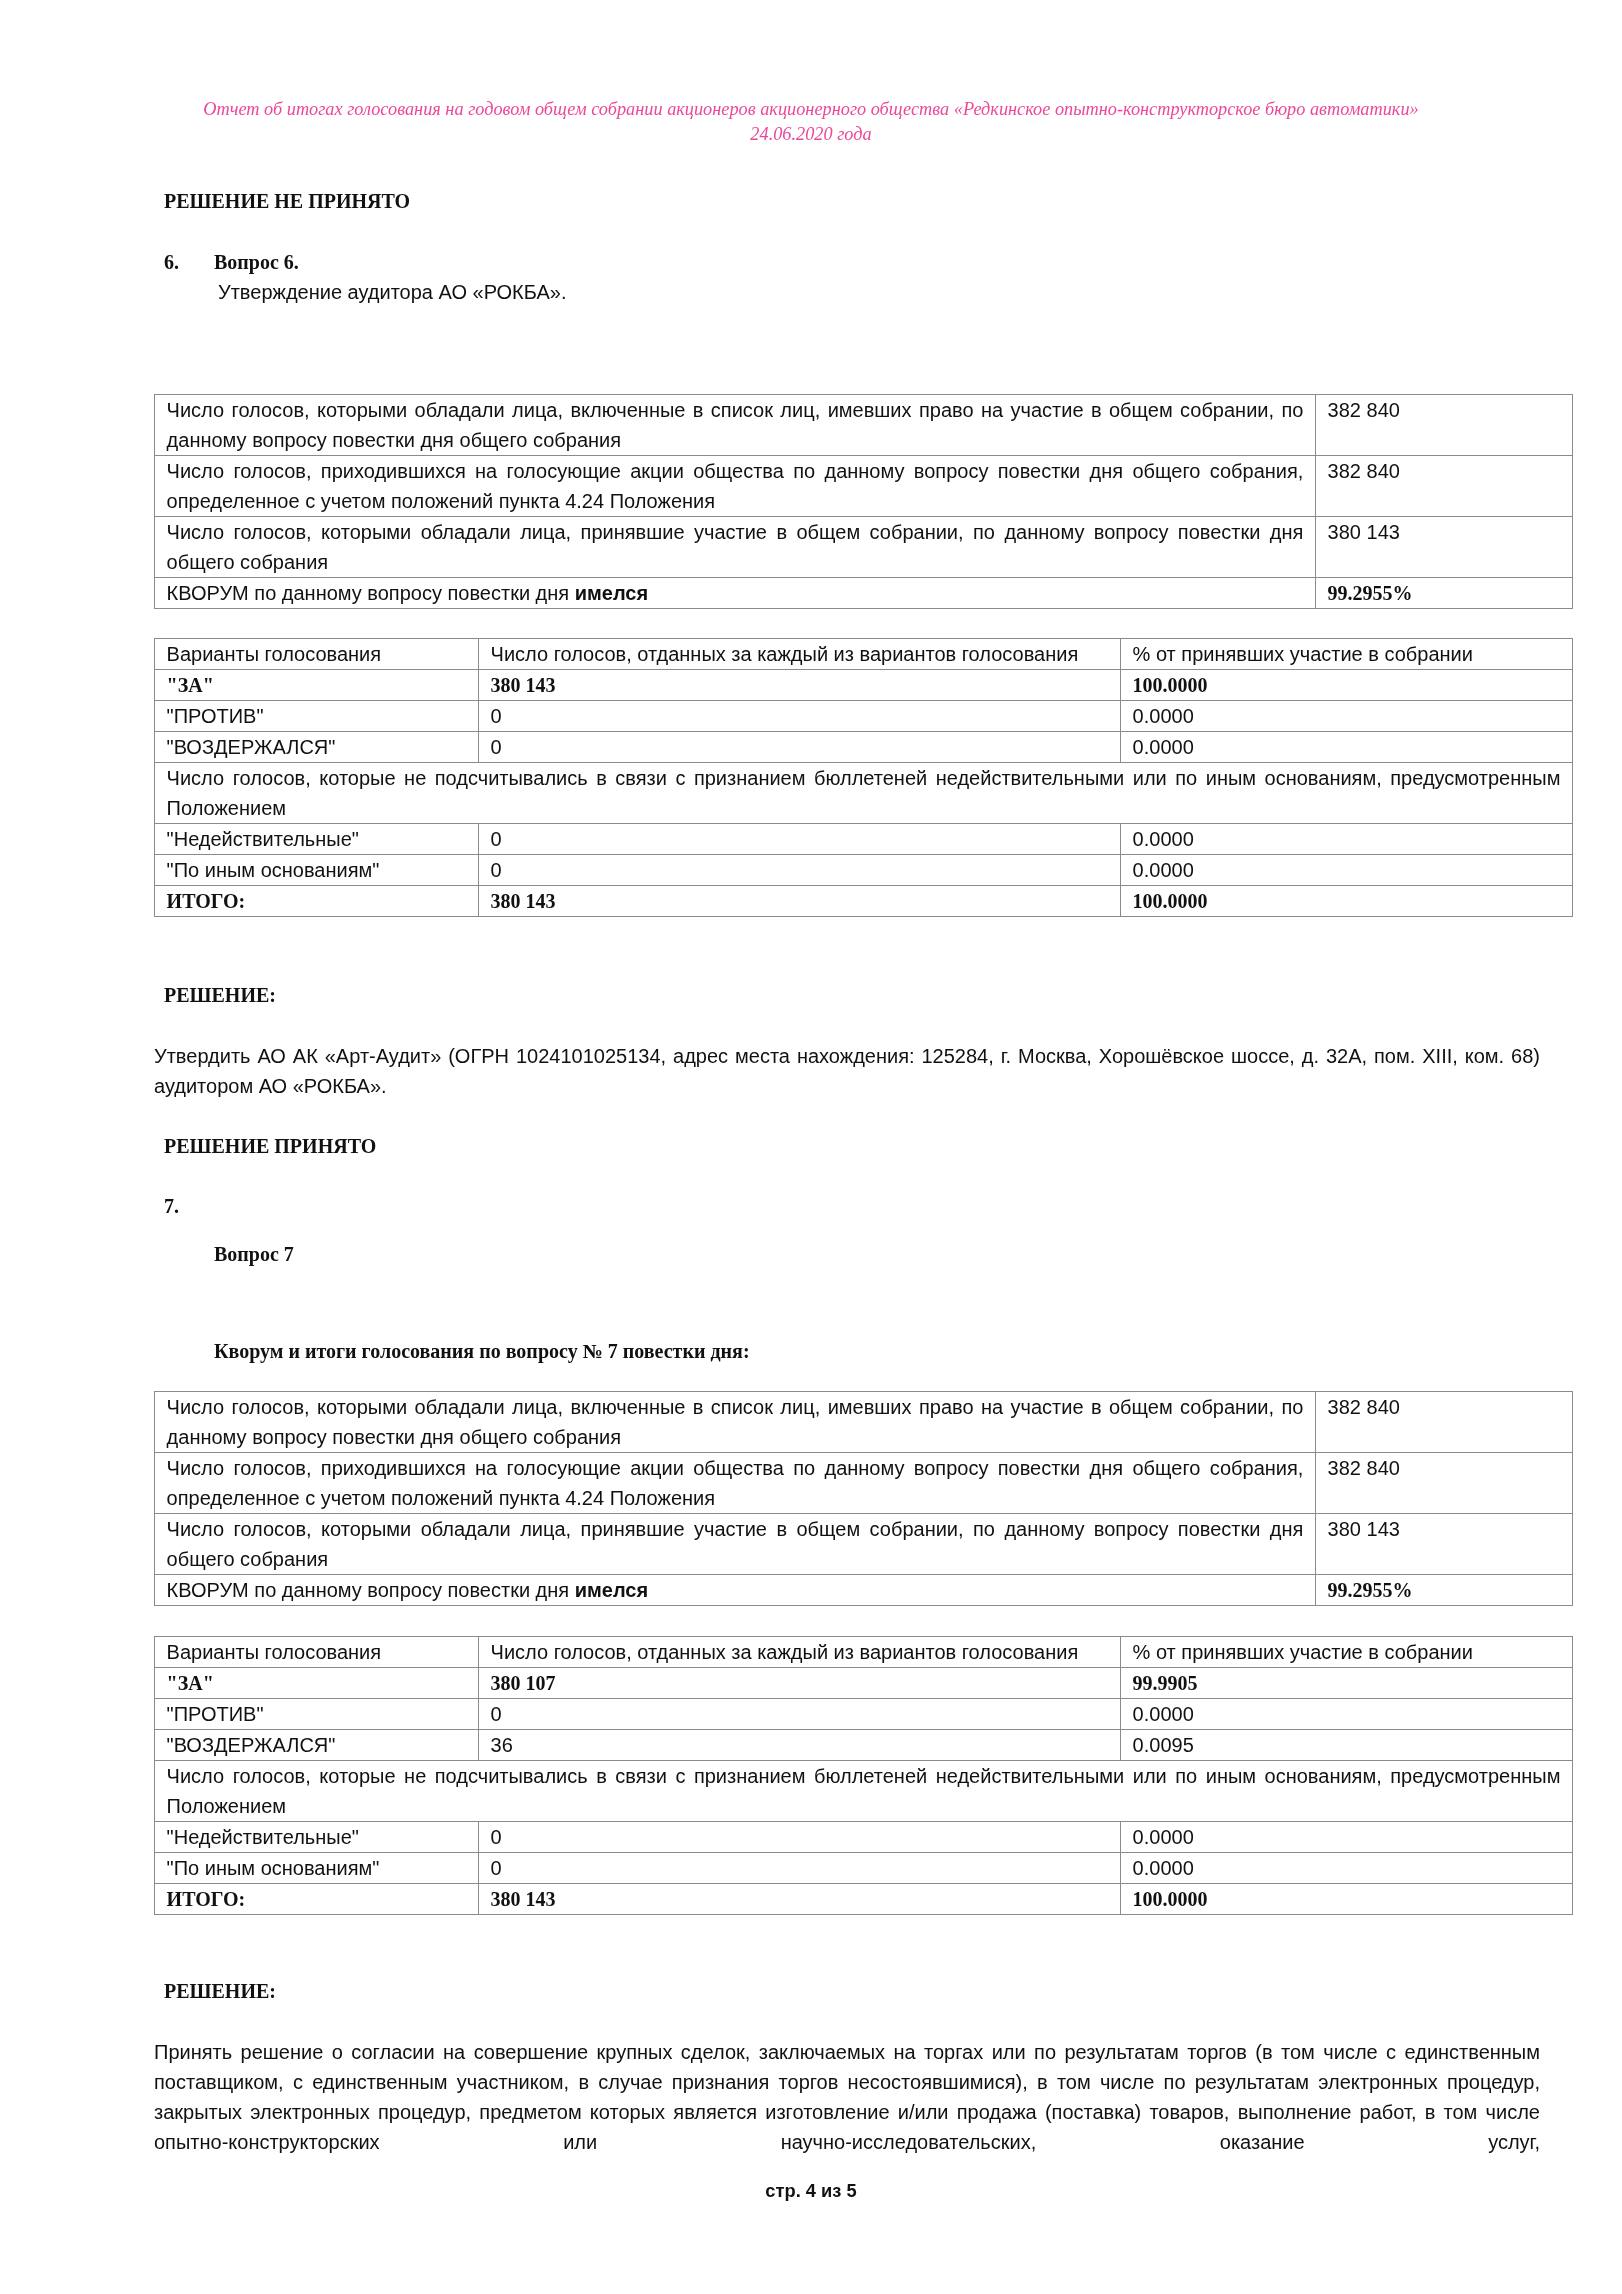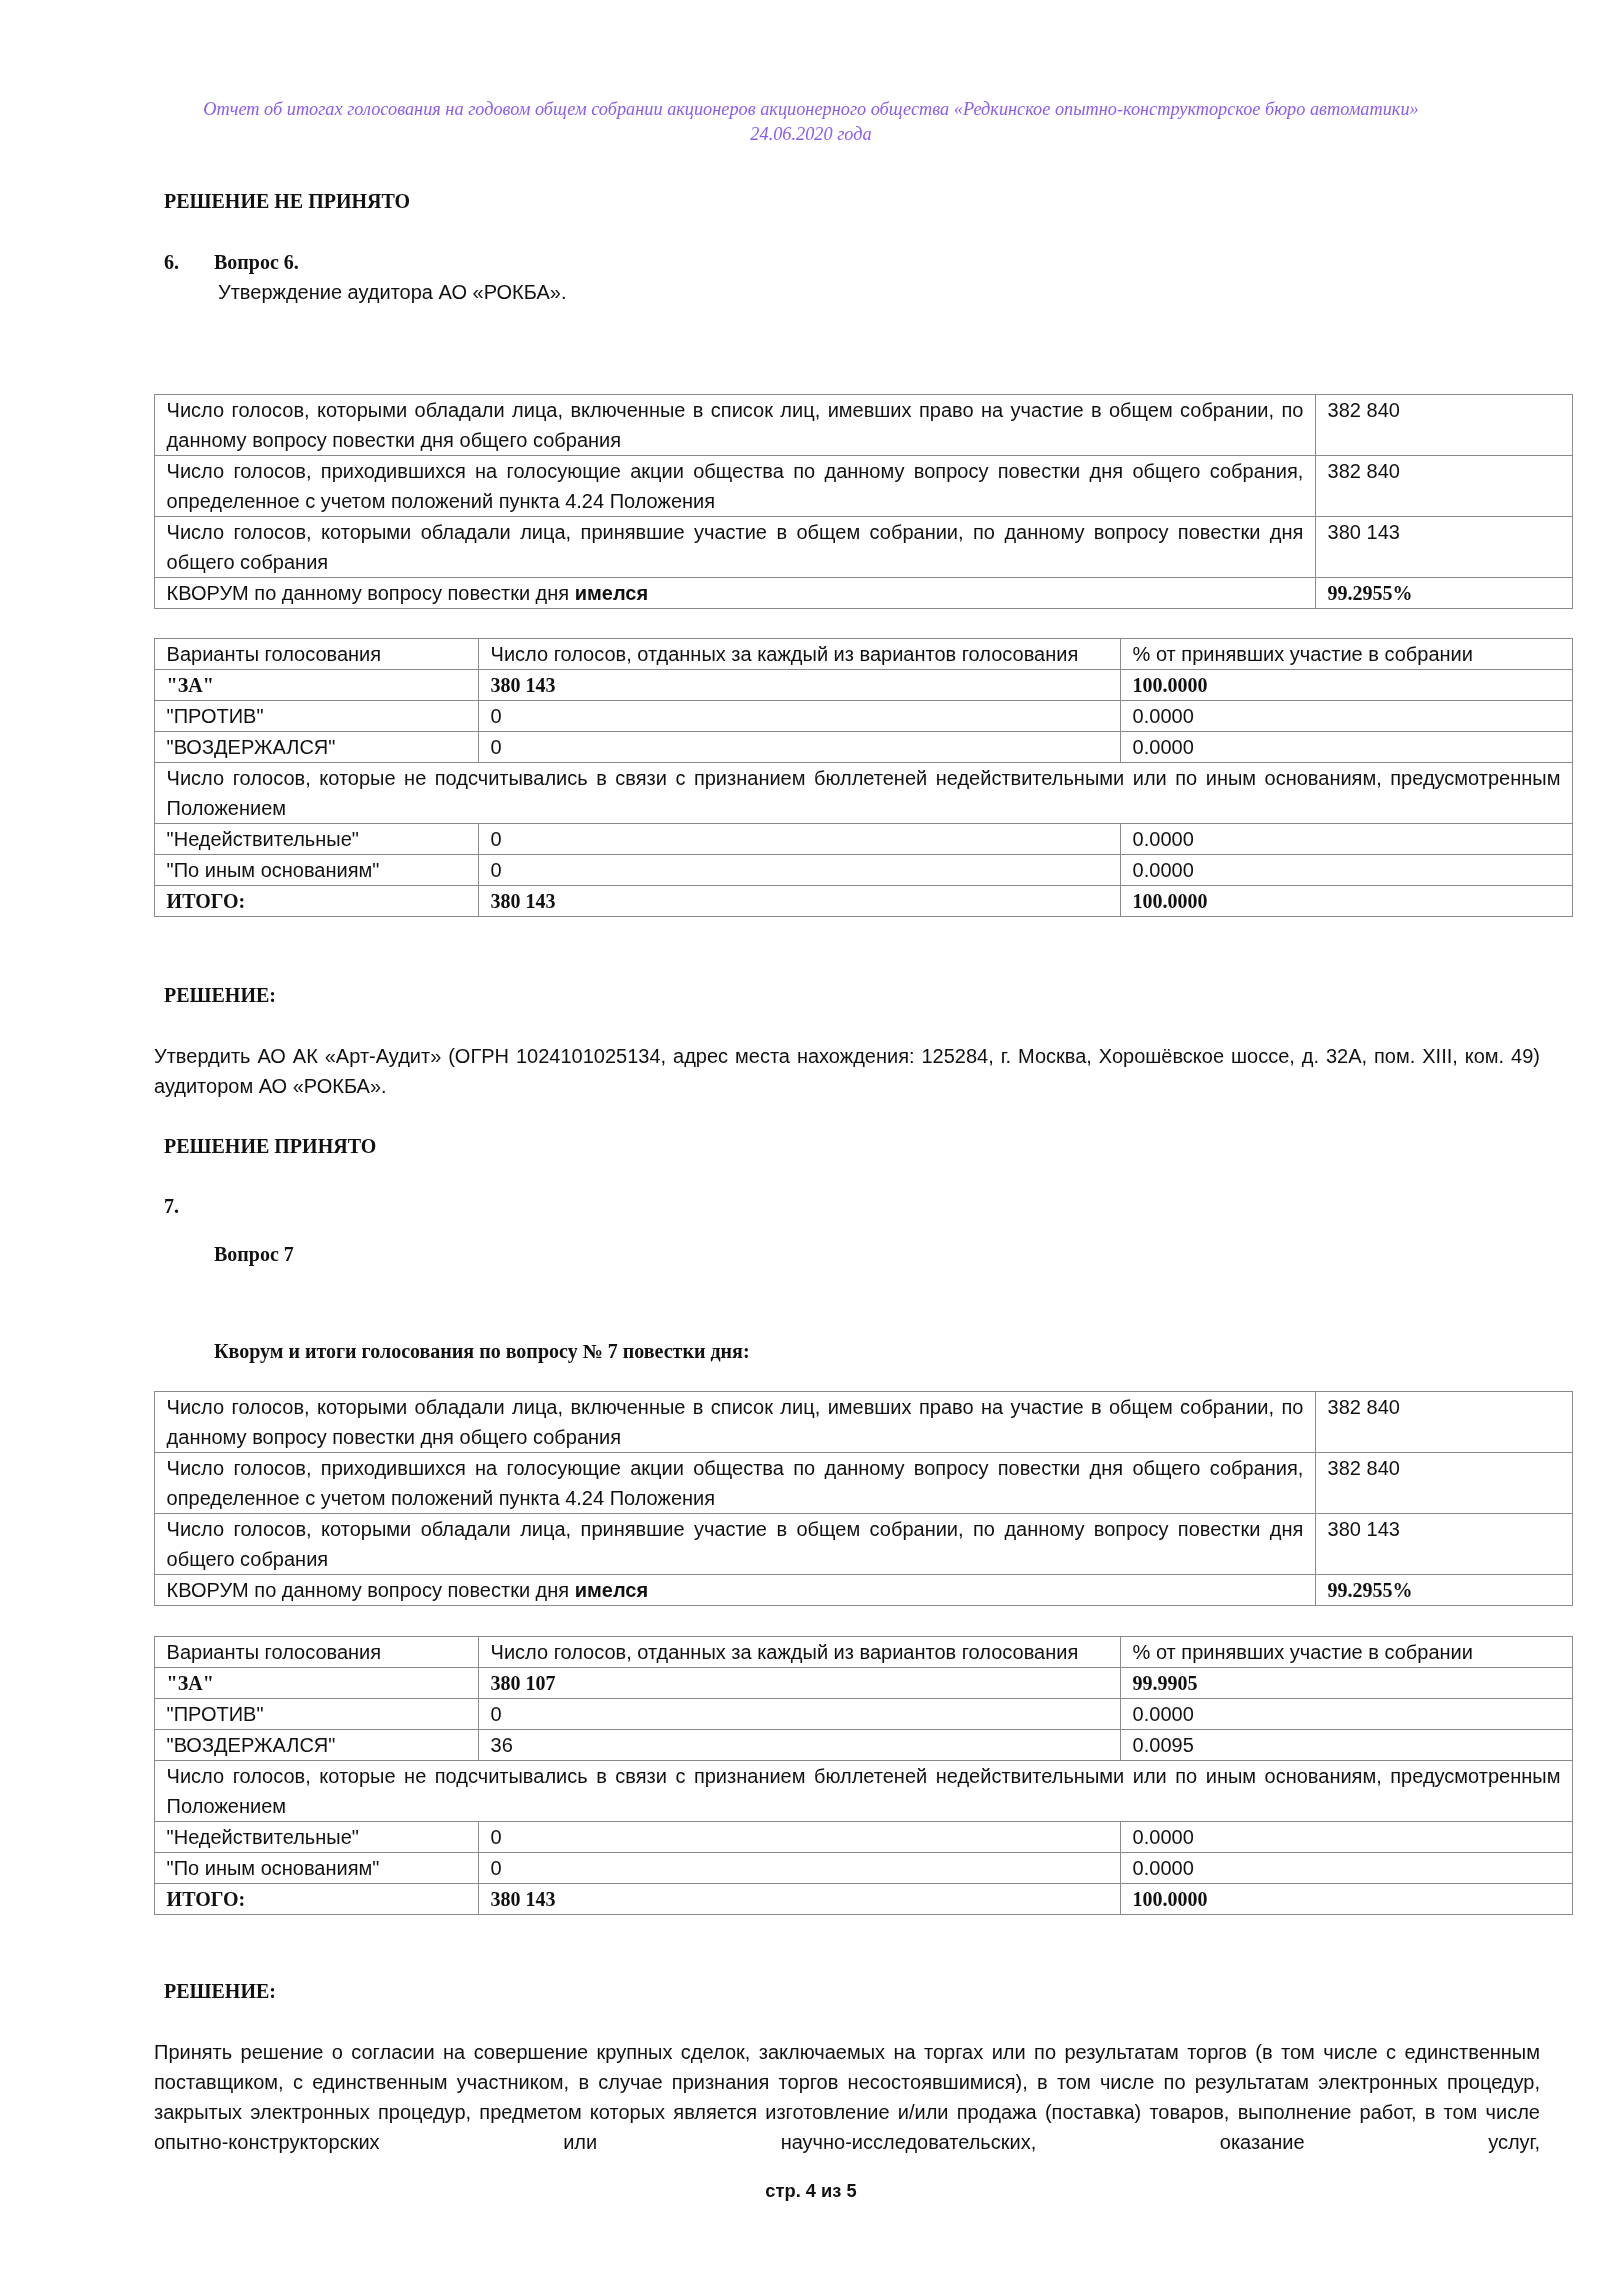--- a/index.html
+++ b/index.html
@@ -1,20 +1,20 @@
 <!DOCTYPE html>
 <html><head>
 <meta charset="utf-8">
 <style>
   html, body { margin: 0; padding: 0; background: #ffffff; }
   body { width: 1622px; height: 2294px; position: relative; overflow: hidden;
          font-family: "Liberation Sans", sans-serif; color: #111; }
   .page { position: absolute; left: 0; top: 0; width: 1622px; height: 2294px; }
   .header { position: absolute; left: 145px; width: 1332px; top: 97px; text-align: center;
-            font-family: "Liberation Serif", serif; font-style: italic; font-size: 18.3px; line-height: 25px; color: #8b5cf6; }
+            font-family: "Liberation Serif", serif; font-style: italic; font-size: 18.3px; line-height: 25px; color: #ec4899; }
   .abs { position: absolute; }
   .bold { font-weight: bold; font-family: Liberation Serif, serif; }
   .txt { font-size: 20px; line-height: 30px; }
   .just { text-align: justify; text-align-last: left; }
   table.t { position: absolute; left: 154px; width: 1419px; border-collapse: collapse; font-size: 20px; line-height: 30px; }
   table.t td { border: 1.9px solid #8a8a8a; vertical-align: top; padding: 0 11.6px; }
   table.t td.j { text-align: justify; text-align-last: left; }
   .footer { position: absolute; top: 2180px; left: 0; width: 1622px; text-align: center; font-size: 18.3px; font-weight: bold; }
 </style>
 </head>
@@ -100,21 +100,21 @@
     </tr>
     <tr class="bold">
       <td> ИТОГО:</td>
       <td> 380 143</td>
       <td>100.0000</td>
     </tr>
   </tbody>
     </table>
 
   <div class="abs txt bold" style="left:164px; top:980px;">РЕШЕНИЕ:</div>
-  <div class="abs txt just" style="left:154px; top:1041px; width:1386px;"> Утвердить АО АК «Арт-Аудит» (ОГРН 1024101025134, адрес места нахождения: 125284, г. Москва, Хорошёвское шоссе, д. 32А, пом. XIII, ком. 49) аудитором АО «РОКБА».</div>
+  <div class="abs txt just" style="left:154px; top:1041px; width:1386px;"> Утвердить АО АК «Арт-Аудит» (ОГРН 1024101025134, адрес места нахождения: 125284, г. Москва, Хорошёвское шоссе, д. 32А, пом. XIII, ком. 68) аудитором АО «РОКБА».</div>
   <div class="abs txt bold" style="left:164px; top:1131px;">РЕШЕНИЕ ПРИНЯТО</div>
 
   <div class="abs txt bold" style="left:164px; top:1191px;">7.</div>
   <div class="abs txt bold" style="left:214px; top:1191px;margin-top:48px;">Вопрос 7</div>
   <div class="abs txt bold" style="left:214px; top:1336px;">Кворум и итоги голосования по вопросу № 7 повестки дня:</div>
 
   <table class="t" style="top:1391px;">
     <colgroup>
         <col style="width:1161px">
         <col>

